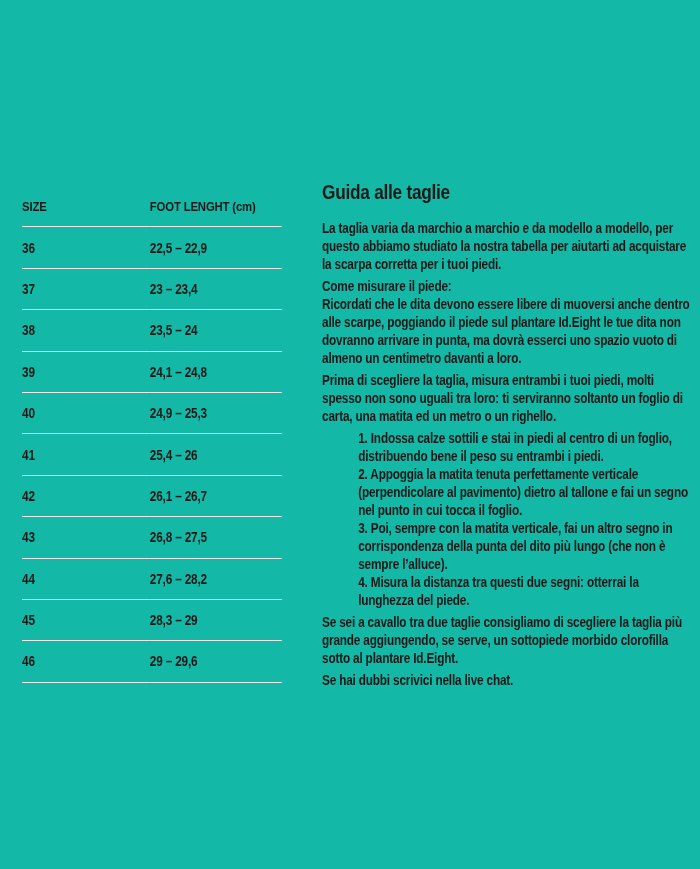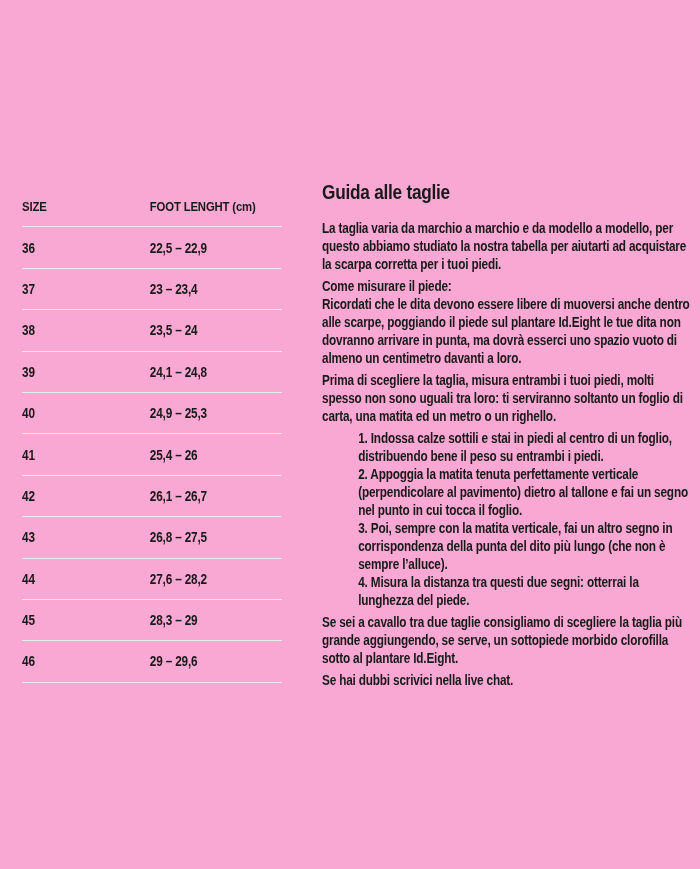--- a/index.html
+++ b/index.html
@@ -4,21 +4,21 @@
 <style>
   html, body { margin: 0; padding: 0; }
   body {
     width: 700px; height: 869px;
     background: #ffffff;
     font-family: "Liberation Sans", sans-serif;
     color: #191919;
     position: relative;
     overflow: hidden;
   }
-  .page { position: absolute; inset: 0; background: #f9a8d4; }
+  .page { position: absolute; inset: 0; background: #14b8a6; }
 
   
   .table-col {
     position: absolute; left: 22px; top: 186px; width: 310px;
     transform: scaleX(0.841); transform-origin: left top;
   }
   table.size-table {
     border-collapse: collapse; width: 309px; table-layout: fixed;
   }
   .size-table col.c1 { width: 152px; }

